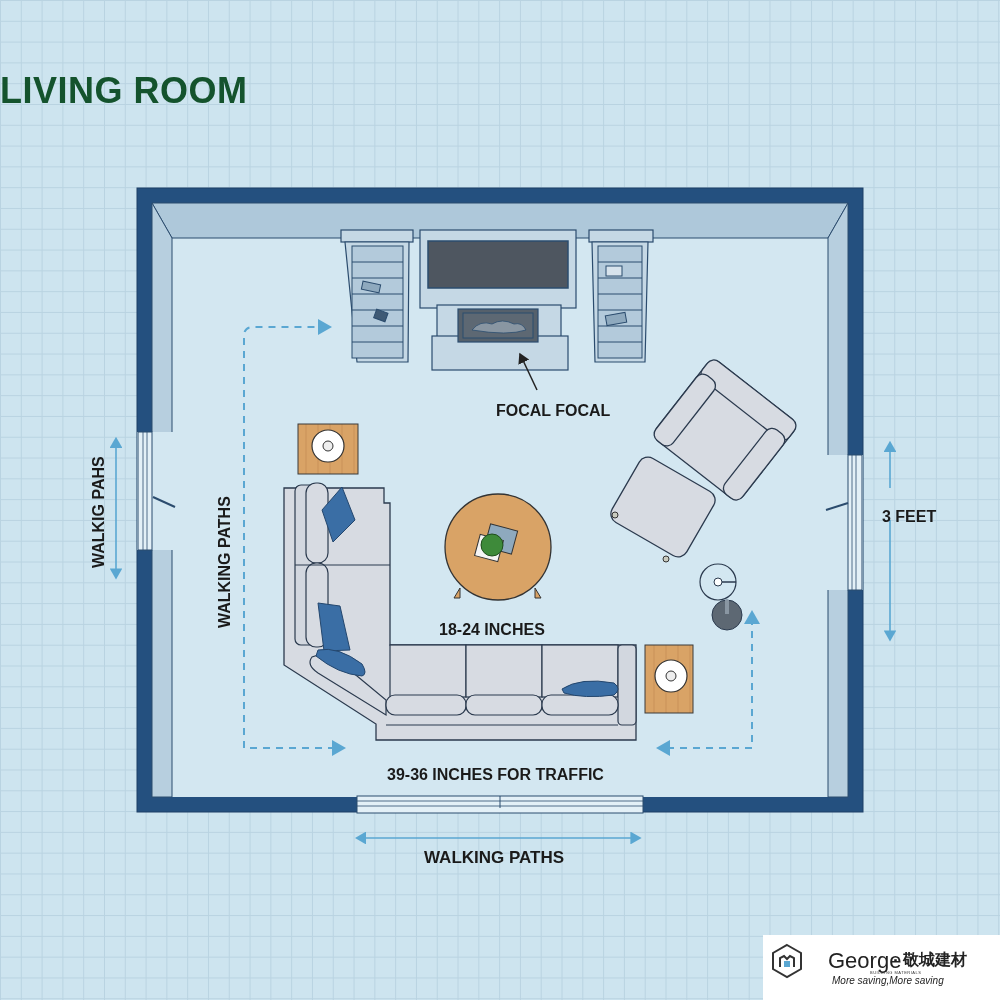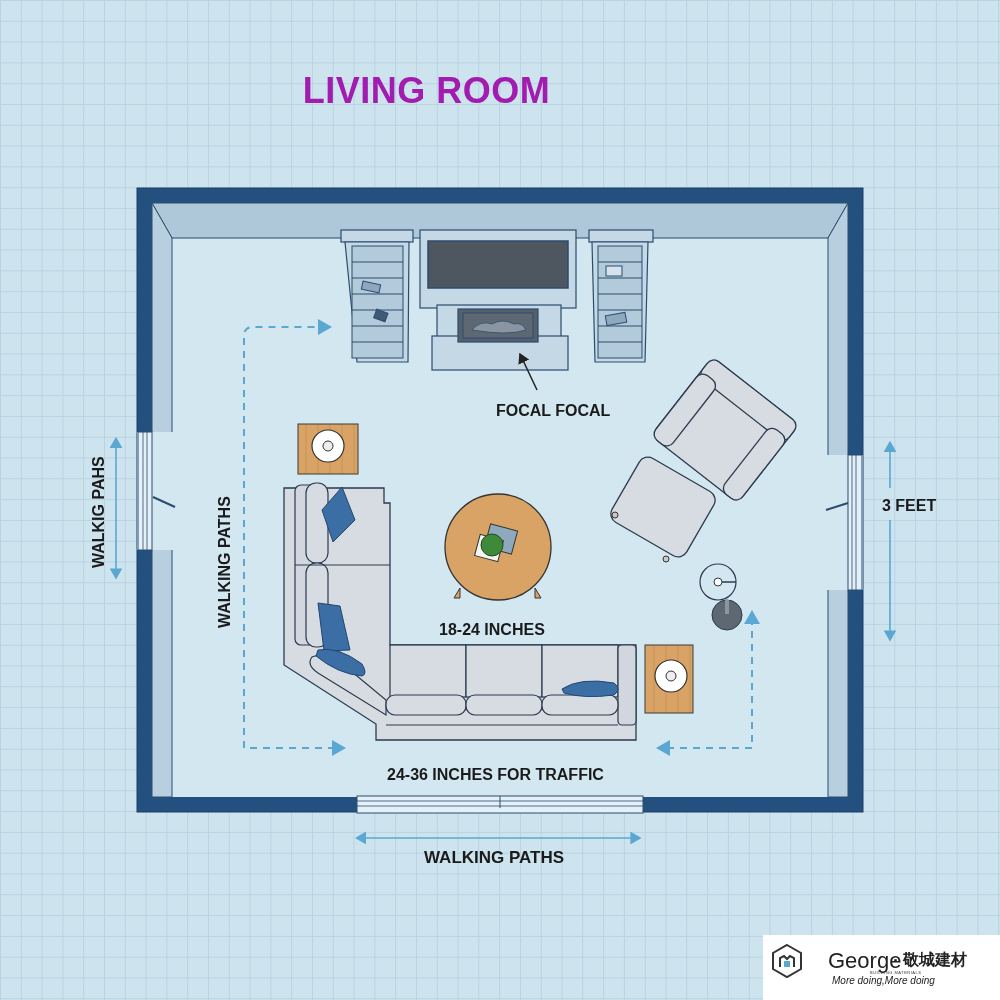--- a/index.html
+++ b/index.html
@@ -2,21 +2,21 @@
 <html><head>
 <meta charset="utf-8">
 <style>
   html,body{margin:0;padding:0;}
   body{width:1000px;height:1000px;overflow:hidden;position:relative;
     background-color:#cde4ef;
     background-image:linear-gradient(#b9d3e1 1px,transparent 1px),linear-gradient(90deg,#b9d3e1 1px,transparent 1px);
     background-size:20.8px 20.8px;
     font-family:"Liberation Sans",sans-serif;}
   .abs{position:absolute;}
-  .title{left:0;top:70px;width:853px;text-align:center;font-size:36px;font-weight:bold;color:#a21caf;letter-spacing:0.5px;}
+  .title{left:0;top:70px;width:853px;font-size:36px;font-weight:bold;color:#14532d;letter-spacing:0.5px;}
   .label{font-weight:bold;color:#1a1a1a;font-size:16px;white-space:nowrap;}
   svg.plan{position:absolute;left:0;top:0;}
   .logo-box{left:763px;top:935px;width:237px;height:65px;background:#fff;}
   .logo-main{left:812px;top:948px;font-size:22px;color:#222;margin-left:16px;}
   .logo-cn{left:903px;top:950px;font-size:16px;font-weight:bold;color:#222;}
   .logo-sub{left:832px;top:975px;font-size:10px;font-style:italic;color:#222;}
   .logo-tiny{left:870px;top:970px;font-size:4px;color:#333;letter-spacing:0.5px;}
 </style>
 </head>
 <body>
@@ -194,28 +194,28 @@
     <line x1="116" y1="440" x2="116" y2="578" marker-start="url(#ahs)" marker-end="url(#ah)"></line>
     <line x1="890" y1="444" x2="890" y2="488" marker-start="url(#ahs)"></line>
     <line x1="890" y1="520" x2="890" y2="640" marker-end="url(#ah)"></line>
     <line x1="358" y1="838" x2="640" y2="838" marker-start="url(#ahs)" marker-end="url(#ah)"></line>
   </g>
 </svg>
 
 <div class="abs label" style="left:496px;top:402px;">FOCAL FOCAL</div>
 <div class="abs label" style="left:170px;top:555px;transform:rotate(-90deg);transform-origin:0 0;left:216px;top:628px;">WALKING PATHS</div>
 <div class="abs label" style="transform:rotate(-90deg);transform-origin:0 0;left:90px;top:568px;">WALKIG PAHS</div>
-<div class="abs label" style="left:882px;top:497px;text-align:right;">3 FEET</div>
+<div class="abs label" style="left:882px;top:508px;text-align:right;">3 FEET</div>
 <div class="abs label" style="left:439px;top:621px;">18-24 INCHES</div>
-<div class="abs label" style="left:387px;top:766px;">24-36 INCHES FOR TRAFFIC</div>
+<div class="abs label" style="left:387px;top:766px;">39-36 INCHES FOR TRAFFIC</div>
 <div class="abs label" style="left:424px;top:848px;font-size:17px;">WALKING PATHS</div>
 
 <div class="abs logo-box"></div>
 <svg class="abs" style="left:770px;top:943px;" width="34" height="36" viewBox="0 0 34 36">
   <polygon points="17,2 31,10 31,26 17,34 3,26 3,10" fill="none" stroke="#333" stroke-width="2"></polygon>
   <path d="M10,24 L10,15 L14,13 L17,16 L20,13 L24,15 L24,24" fill="none" stroke="#333" stroke-width="2"></path>
   <rect x="14" y="18" width="6" height="6" fill="#5aa7d2"></rect>
 </svg>
 <div class="abs logo-main">George</div>
 <div class="abs" style="left:893px;top:951px;font-size:18px;font-weight:bold;color:#222;">·</div>
 <div class="abs logo-cn">敬城建材</div>
 <div class="abs logo-tiny">BUILDING MATERIALS</div>
-<div class="abs logo-sub">More doing,More doing</div>
+<div class="abs logo-sub">More saving,More saving</div>
 
 </body></html>

